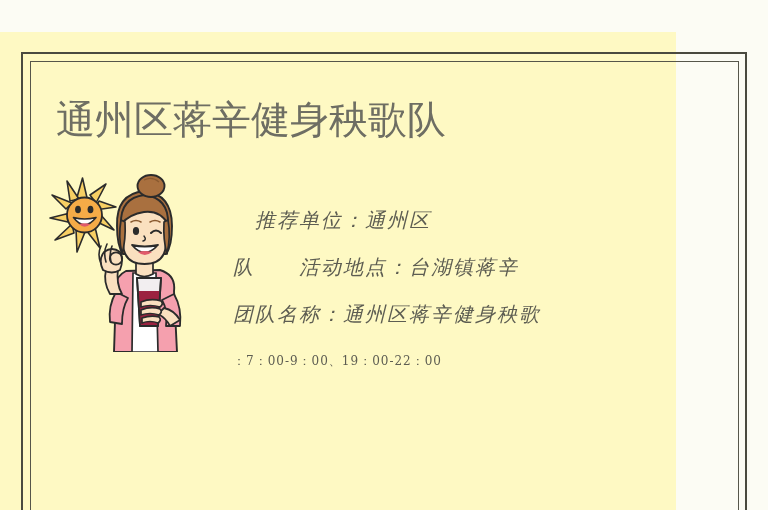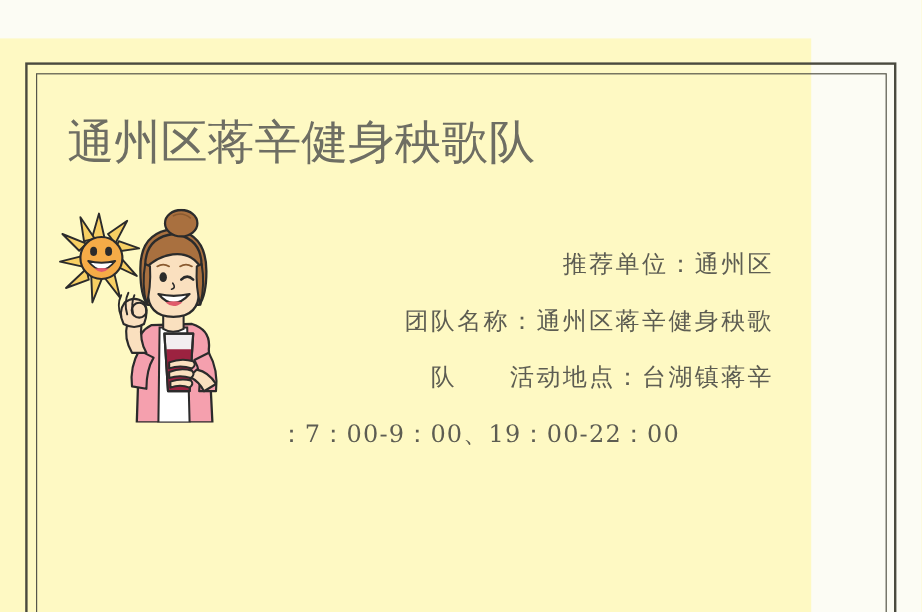--- a/index.html
+++ b/index.html
@@ -86,28 +86,28 @@
     font-family: "DejaVu Sans", "Liberation Sans", sans-serif;
   }
   .text-line {
     height: 47px;
     line-height: 47px;
     white-space: pre;
     letter-spacing: 1.5px;
   }
   .text-line.handwriting {
     font-family: "DejaVu Sans", "Liberation Sans", sans-serif;
+    font-style: italic;
     font-size: 20px;
     letter-spacing: 2px;
-    text-align: right;
   }
   .text-line.time-line {
     font-family: "DejaVu Serif", "Liberation Serif", serif;
     font-style: normal;
-    font-size: 20px;
+    font-size: 12px;
     letter-spacing: 1px;
   }
 </style>
 </head>
 <body>
 
 <div id="poster-card">
 
   <div id="frame-outer"></div>
   <div id="frame-inner"></div>
@@ -194,18 +194,18 @@
         <path d="M96 62 Q99 66 95 67" fill="none" stroke="#2b2b2b" stroke-width="1.4" stroke-linecap="round"></path>
 
         <path d="M84 71 Q96.5 86 110 71 Q96.5 74 84 71 Z" fill="#ffffff" stroke="#2b2b2b" stroke-width="1.8" stroke-linejoin="round"></path>
         <path d="M90 78 Q96.5 84 104 78 Q96.5 76 90 78 Z" fill="#e05a6b"></path>
       </g>
     </svg>
   </div>
 
   <div id="body-text">
     <div class="text-line handwriting">　推荐单位：通州区</div>
+    <div class="text-line handwriting">队　　活动地点：台湖镇蒋辛</div>
     <div class="text-line handwriting">团队名称：通州区蒋辛健身秧歌</div>
-    <div class="text-line handwriting">队　　活动地点：台湖镇蒋辛</div>
     <div class="text-line time-line">：7：00-9：00、19：00-22：00</div>
   </div>
 
 </div>
 
 </body></html>

